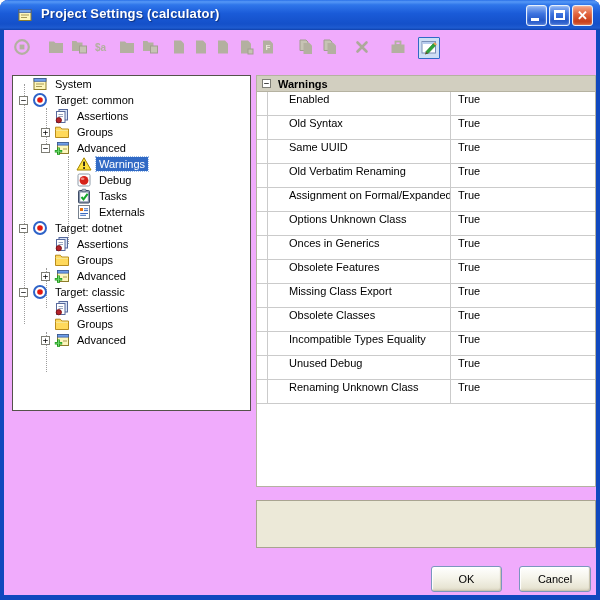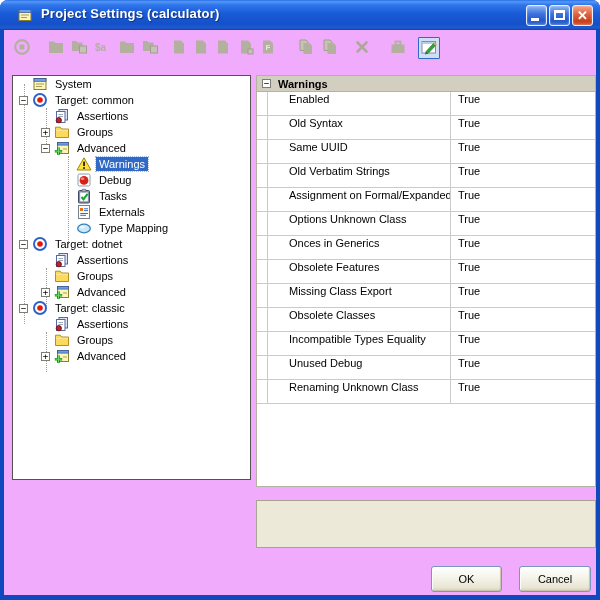--- a/index.html
+++ b/index.html
@@ -14,21 +14,21 @@
   .cap-btns{position:absolute;right:7px;top:5px;display:flex;gap:2px;}
   .cap{width:21px;height:21px;border-radius:3px;border:1px solid #E8F0FC;position:relative;
     background:linear-gradient(180deg,#8FB4F4 0%,#3E74E0 40%,#2458C8 75%,#3E6ED4 100%);box-shadow:inset 0 0 2px rgba(255,255,255,.5);}
   .cap.close{background:linear-gradient(180deg,#F4A588 0%,#E0603A 45%,#C8401C 80%,#D65C34 100%);}
   .cap .bar{position:absolute;left:4px;bottom:4px;width:8px;height:3px;background:#fff;}
   .cap .box{position:absolute;left:4px;top:4px;width:11px;height:10px;border:2px solid #fff;border-top-width:3px;}
   .cap .x{position:absolute;left:0;top:1px;width:100%;text-align:center;color:#fff;font-size:13px;font-weight:bold;line-height:18px;}
   .toolbar{position:absolute;left:7px;top:36px;height:24px;display:flex;align-items:center;}
   .tbtn{width:22px;height:22px;display:flex;align-items:center;justify-content:center;background:transparent;border:1px solid transparent;padding:0;}
   .tbtn.hot{border:1px solid #316AC5;background:#CEDEF4;border-radius:1px;}
-  .treepanel{position:absolute;left:8px;top:75px;width:239px;height:405px;background:#fff;border:1px solid #55534B;overflow:hidden;}
+  .treepanel{position:absolute;left:8px;top:75px;width:239px;height:336px;background:#fff;border:1px solid #55534B;overflow:hidden;}
   .guide{position:absolute;width:0;border-left:1px dotted #9C9C9C;}
   .trow{position:relative;display:flex;align-items:center;height:16px;white-space:nowrap;}
   .eboxslot{width:13px;height:16px;display:flex;align-items:center;justify-content:flex-start;flex:none;}
   .ebox{width:9px;height:9px;background:#fff;border:1px solid #7E7E76;color:#000;font-size:9px;line-height:7px;text-align:center;font-family:"DejaVu Sans Mono",monospace;display:block;}
   .ticon{width:16px;height:16px;flex:none;margin-right:4px;display:flex;align-items:center;justify-content:center;}
   .tlabel{font-size:11px;color:#000;padding:1px 3px;}
   .tlabel.sel{background:#316AC5;color:#fff;outline:1px dotted #9CBCE8;}
   .gridpanel{position:absolute;left:252px;top:75px;width:340px;height:412px;background:#fff;border:1px solid #B5B2A1;overflow:hidden;}
   .ghead{display:flex;align-items:center;height:16px;background:#D2CFC0;border-bottom:1px solid #B5B2A1;}
   .ghead .ebox{margin-left:5px;}
@@ -280,30 +280,20 @@
               <rect x="2.5" y="1.5" width="11" height="13" fill="#fff" stroke="#77818E"></rect>
               <rect x="4" y="4" width="3" height="3" fill="#E8700E"></rect>
               <line x1="8" y1="4.8" x2="12" y2="4.8" stroke="#3C6CC0"></line>
               <line x1="8" y1="6.6" x2="12" y2="6.6" stroke="#3C6CC0"></line>
               <line x1="4.2" y1="9.5" x2="12" y2="9.5" stroke="#3C6CC0"></line>
               <line x1="4.2" y1="11.3" x2="10" y2="11.3" stroke="#3C6CC0"></line>
             </svg>
           </span>
           <span class="tlabel">Externals</span>
         </div>
-        <div class="trow" style="padding-left: 50px;">
-          <span class="eboxslot"></span>
-          <span class="ticon">
-            <svg width="16" height="16" viewBox="0 0 16 16">
-              <ellipse cx="8" cy="8.5" rx="6.3" ry="4.3" fill="#C8E9FA" stroke="#3A80B8" stroke-width="1.3"></ellipse>
-              <ellipse cx="6.2" cy="7.2" rx="2.8" ry="1.4" fill="#EAF7FD"></ellipse>
-            </svg>
-          </span>
-          <span class="tlabel">Type Mapping</span>
-        </div>
         <div class="trow" style="padding-left: 6px;">
           <span class="eboxslot">
             <span class="ebox">−</span>
           </span>
           <span class="ticon">
             <svg width="16" height="16" viewBox="0 0 16 16">
               <circle cx="8" cy="8" r="6" fill="#fff" stroke="#2E63C8" stroke-width="2"></circle>
               <circle cx="8" cy="8" r="2.8" fill="#E3170D"></circle>
             </svg>
           </span>
@@ -415,21 +405,21 @@
             <span class="gname">Old Syntax</span>
             <span class="gval">True</span>
           </div>
           <div class="grow">
             <span class="gutter"></span>
             <span class="gname">Same UUID</span>
             <span class="gval">True</span>
           </div>
           <div class="grow">
             <span class="gutter"></span>
-            <span class="gname">Old Verbatim Strings</span>
+            <span class="gname">Old Verbatim Renaming</span>
             <span class="gval">True</span>
           </div>
           <div class="grow">
             <span class="gutter"></span>
             <span class="gname">Assignment on Formal/Expanded</span>
             <span class="gval">True</span>
           </div>
           <div class="grow">
             <span class="gutter"></span>
             <span class="gname">Options Unknown Class</span>

